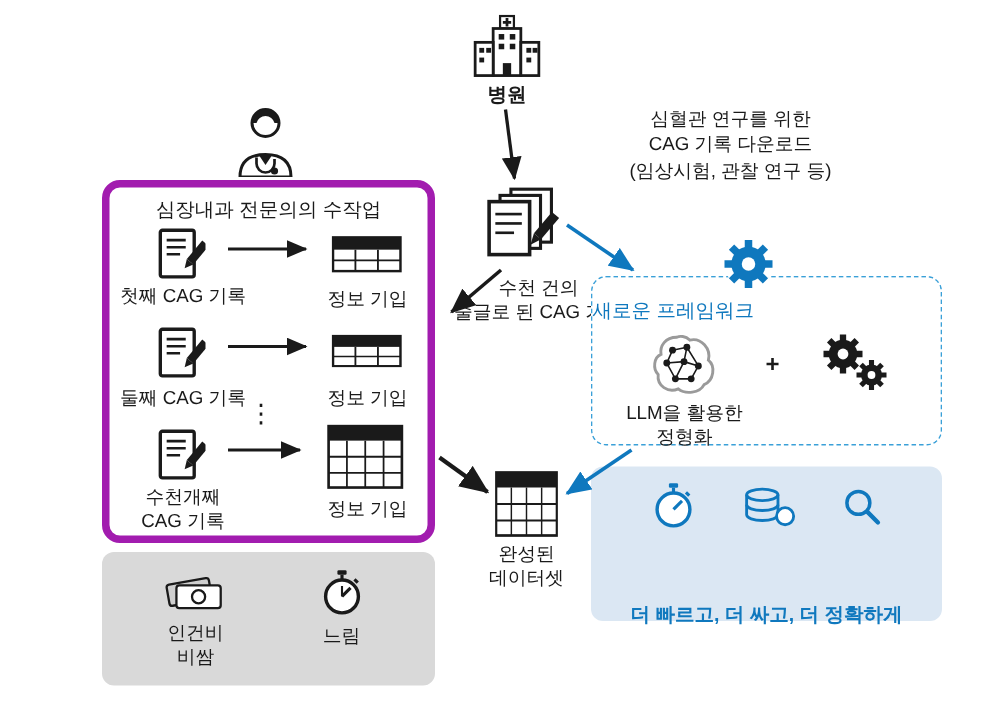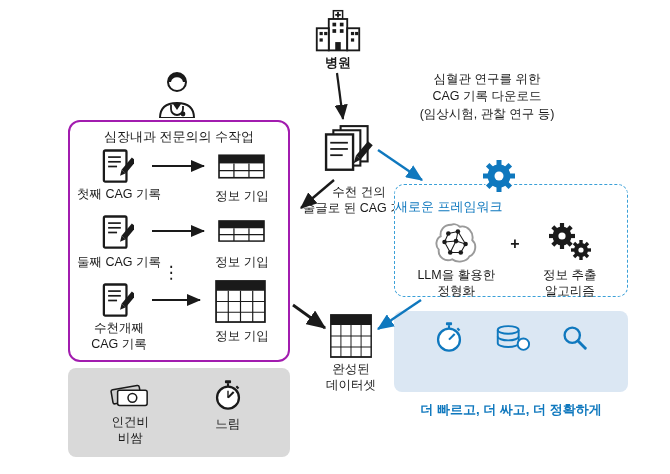--- a/index.html
+++ b/index.html
@@ -6,28 +6,28 @@
   html,body { background:#fff; }
   body { font-family:"Liberation Sans","DejaVu Sans",sans-serif; color:var(--ink,#1a1a1a); }
   .canvas { position:relative; width:670px; height:474px; background:#fff; overflow:hidden; }
   .abs { position:absolute; }
   .label { font-size:12.5px; line-height:1.28; text-align:center; white-space:pre-line; color:var(--ink,#1a1a1a); }
   .label-left { text-align:center; }
   .bold { font-weight:bold; }
   .blue-text { color:var(--blue,#0f78be); }
 
   .box-manual { position:absolute; left:68px; top:120px; width:222px; height:242px;
-    border:2px solid #a21caf; border-radius:12px; background:#fff; }
+    border:5px solid #a21caf; border-radius:12px; background:#fff; }
   .box-cons { position:absolute; left:68px; top:368px; width:222px; height:89px;
     background:var(--gray-box,#d9d9d9); border-radius:8px;
     display:flex; justify-content:space-evenly; align-items:flex-start; padding-top:11px; }
   .cons-item { display:flex; flex-direction:column; align-items:center; gap:5px; width:70px; }
   .box-frame { position:absolute; left:394px; top:184px; width:234px; height:113px;
     border:1.6px dashed var(--frame-border,#3aa0d8); border-radius:10px; background:#fff; }
-  .box-pros { position:absolute; left:394px; top:311px; width:234px; height:81px;
+  .box-pros { position:absolute; left:394px; top:311px; width:234px; height:103px;
     background:var(--blue-box,#dbe7f3); border-radius:8px;
     display:flex; flex-direction:column; align-items:center;gap:42px; }
   .pros-icons { display:flex; align-items:center; gap:30px; margin-top:10px; height:34px; }
 
   .frame-title { margin-top:13px; font-size:13px; color:var(--blue,#0f78be); }
   .frame-content { display:flex; justify-content:center; align-items:flex-start; gap:8px; margin-top:5px; }
   .frame-col { display:flex; flex-direction:column; align-items:center; width:92px; }
   .plus-sign { margin-top:14px; font-size:16px; font-weight:bold; }
 
   .ic { display:block; }
@@ -257,22 +257,20 @@
           <circle cx="15" cy="15" r="3.6" fill="#fff"></circle>
           <g stroke="currentColor" stroke-width="3.4">
             <line x1="34" y1="19" x2="34" y2="39"></line>
             <line x1="24" y1="29" x2="44" y2="29"></line>
             <line x1="27" y1="22" x2="41" y2="36"></line>
             <line x1="41" y1="22" x2="27" y2="36"></line>
           </g>
           <circle cx="34" cy="29" r="7" fill="currentColor"></circle>
           <circle cx="34" cy="29" r="2.6" fill="#fff"></circle>
         </svg>
-        <div class="label" style="margin-top:4px;">정보 추출
-알고리즘</div>
       </div>
     </div>
   </div>
 
   <div class="box-pros">
     <div class="pros-icons">
       <svg class="ic ic-blue" width="28" height="32" viewBox="0 0 32 36">
         <rect x="12.5" y="1" width="7" height="3.5" rx="1" fill="currentColor"></rect>
         <line x1="16" y1="4.5" x2="16" y2="8" stroke="currentColor" stroke-width="2.4"></line>
         <line x1="25.5" y1="8" x2="28" y2="10.5" stroke="currentColor" stroke-width="2.4"></line>

